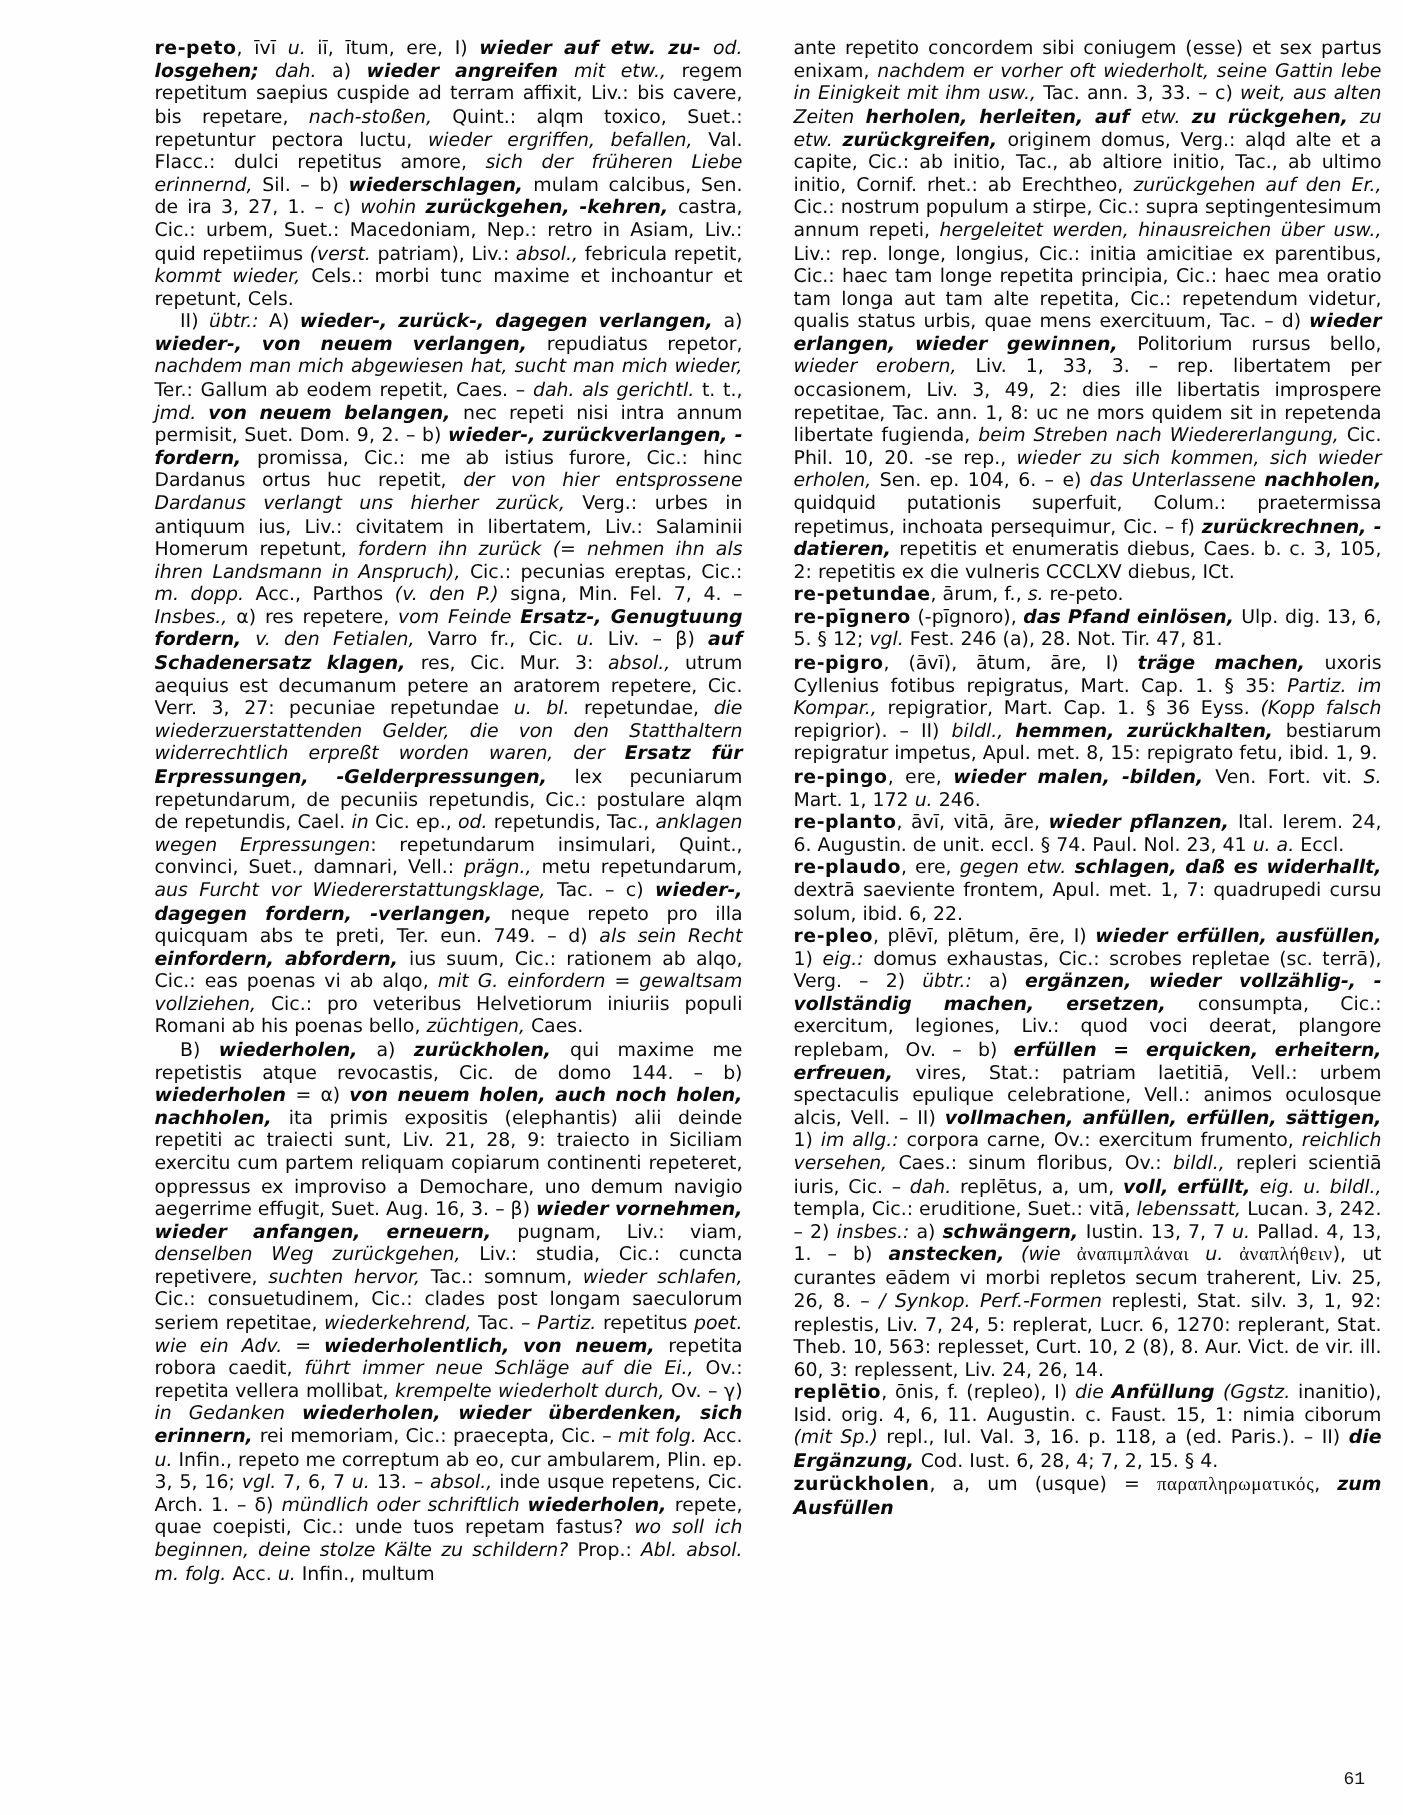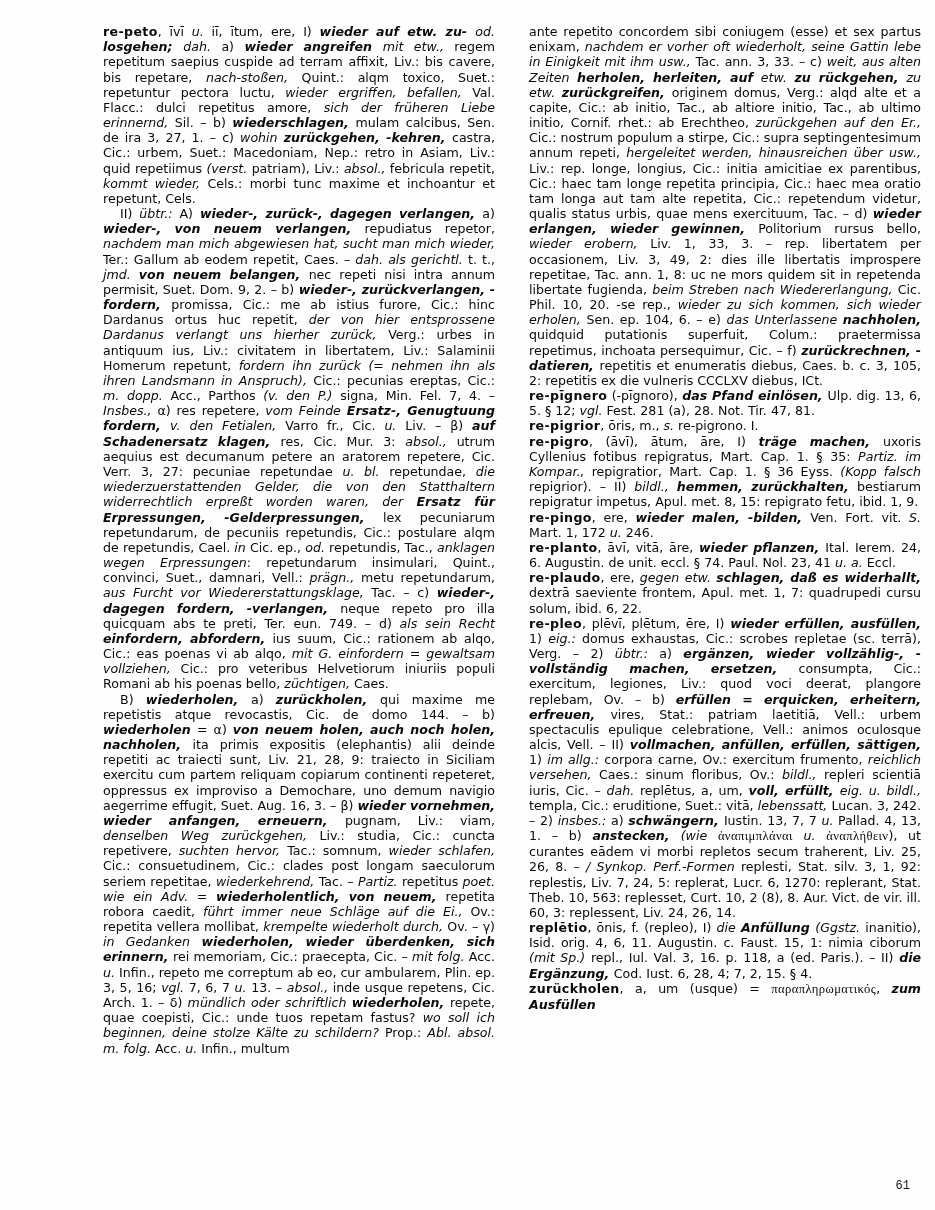--- a/index.html
+++ b/index.html
@@ -91,22 +91,22 @@
 
 <div class="page">
   <div class="columns">
     <div class="col" id="col-left">
         <p class="hang"><span class="hw">re-peto</span><span>, </span><span>īvī</span><span class="i"> u. </span><span>iī, ītum, ere, I) </span><span class="bi">wieder auf etw. zu- </span><span class="i">od. </span><span class="bi">losgehen; </span><span class="i">dah. </span><span>a) </span><span class="bi">wieder angreifen </span><span class="i">mit etw., </span><span>regem repetitum saepius cuspide ad terram affixit, Liv.: bis cavere, bis repetare, </span><span class="i">nach-stoßen, </span><span>Quint.: alqm toxico, Suet.: repetuntur pectora luctu, </span><span class="i">wieder ergriffen, befallen, </span><span>Val. Flacc.: dulci repetitus amore, </span><span class="i">sich der früheren Liebe erinnernd, </span><span>Sil. – b) </span><span class="bi">wiederschlagen, </span><span>mulam calcibus, Sen. de ira 3, 27, 1. – c) </span><span class="i">wohin </span><span class="bi">zurückgehen, -kehren, </span><span>castra, Cic.: urbem, Suet.: Macedoniam, Nep.: retro in Asiam, Liv.: quid repetiimus </span><span class="i">(verst. </span><span>patriam), Liv.: </span><span class="i">absol., </span><span>febricula repetit, </span><span class="i">kommt wieder, </span><span>Cels.: morbi tunc maxime et inchoantur et repetunt, Cels.</span></p>
         <p class="indent"><span>II) </span><span class="i">übtr.: </span><span>A) </span><span class="bi">wieder-, zurück-, dagegen verlangen, </span><span>a) </span><span class="bi">wieder-, von neuem verlangen, </span><span>repudiatus repetor, </span><span class="i">nachdem man mich abgewiesen hat, sucht man mich wieder, </span><span>Ter.: Gallum ab eodem repetit, Caes. – </span><span class="i">dah. als gerichtl. </span><span>t. t., </span><span class="i">jmd. </span><span class="bi">von neuem belangen, </span><span>nec repeti nisi intra annum permisit, Suet. Dom. 9, 2. – b) </span><span class="bi">wieder-, zurückverlangen, -fordern, </span><span>promissa, Cic.: me ab istius furore, Cic.: hinc Dardanus ortus huc repetit, </span><span class="i">der von hier entsprossene Dardanus verlangt uns hierher zurück, </span><span>Verg.: urbes in antiquum ius, Liv.: civitatem in libertatem, Liv.: Salaminii Homerum repetunt, </span><span class="i">fordern ihn zurück (= nehmen ihn als ihren Landsmann in Anspruch), </span><span>Cic.: pecunias ereptas, Cic.: </span><span class="i">m. dopp. </span><span>Acc., Parthos </span><span class="i">(v. den P.) </span><span>signa, Min. Fel. 7, 4. – </span><span class="i">Insbes., </span><span>α) res repetere, </span><span class="i">vom Feinde </span><span class="bi">Ersatz-, Genugtuung fordern, </span><span class="i">v. den Fetialen, </span><span>Varro fr., Cic. </span><span class="i">u. </span><span>Liv. – β) </span><span class="bi">auf Schadenersatz klagen, </span><span>res, Cic. Mur. 3: </span><span class="i">absol., </span><span>utrum aequius est decumanum petere an aratorem repetere, Cic. Verr. 3, 27: pecuniae repetundae </span><span class="i">u. bl. </span><span>repetundae, </span><span class="i">die wiederzuerstattenden Gelder, die von den Statthaltern widerrechtlich erpreßt worden waren, der </span><span class="bi">Ersatz für Erpressungen, -Gelderpressungen, </span><span>lex pecuniarum repetundarum, de pecuniis repetundis, Cic.: postulare alqm de repetundis, Cael. </span><span class="i">in </span><span>Cic. ep., </span><span class="i">od. </span><span>repetundis, Tac., </span><span class="i">anklagen wegen Erpressungen</span><span>: repetundarum insimulari, Quint., convinci, Suet., damnari, Vell.: </span><span class="i">prägn., </span><span>metu repetundarum, </span><span class="i">aus Furcht vor Wiedererstattungsklage, </span><span>Tac. – c) </span><span class="bi">wieder-, dagegen fordern, -verlangen, </span><span>neque repeto pro illa quicquam abs te preti, Ter. eun. 749. – d) </span><span class="i">als sein Recht </span><span class="bi">einfordern, abfordern, </span><span>ius suum, Cic.: rationem ab alqo, Cic.: eas poenas vi ab alqo, </span><span class="i">mit G. einfordern = gewaltsam vollziehen, </span><span>Cic.: pro veteribus Helvetiorum iniuriis populi Romani ab his poenas bello, </span><span class="i">züchtigen, </span><span>Caes.</span></p>
         <p class="indent"><span>B) </span><span class="bi">wiederholen, </span><span>a) </span><span class="bi">zurückholen, </span><span>qui maxime me repetistis atque revocastis, Cic. de domo 144. – b) </span><span class="bi">wiederholen </span><span>= α) </span><span class="bi">von neuem holen, auch noch holen, nachholen, </span><span>ita primis expositis (elephantis) alii deinde repetiti ac traiecti sunt, Liv. 21, 28, 9: traiecto in Siciliam exercitu cum partem reliquam copiarum continenti repeteret, oppressus ex improviso a Demochare, uno demum navigio aegerrime effugit, Suet. Aug. 16, 3. – β) </span><span class="bi">wieder vornehmen, wieder anfangen, erneuern, </span><span>pugnam, Liv.: viam, </span><span class="i">denselben Weg zurückgehen, </span><span>Liv.: studia, Cic.: cuncta repetivere, </span><span class="i">suchten hervor, </span><span>Tac.: somnum, </span><span class="i">wieder schlafen, </span><span>Cic.: consuetudinem, Cic.: clades post longam saeculorum seriem repetitae, </span><span class="i">wiederkehrend, </span><span>Tac. – </span><span class="i">Partiz. </span><span>repetitus </span><span class="i">poet. wie ein Adv. </span><span>= </span><span class="bi">wiederholentlich, von neuem, </span><span>repetita robora caedit, </span><span class="i">führt immer neue Schläge auf die Ei., </span><span>Ov.: repetita vellera mollibat, </span><span class="i">krempelte wiederholt durch, </span><span>Ov. – γ) </span><span class="i">in Gedanken </span><span class="bi">wiederholen, wieder überdenken, sich erinnern, </span><span>rei memoriam, Cic.: praecepta, Cic. – </span><span class="i">mit folg. </span><span>Acc. </span><span class="i">u. </span><span>Infin., repeto me correptum ab eo, cur ambularem, Plin. ep. 3, 5, 16; </span><span class="i">vgl. </span><span>7, 6, 7 </span><span class="i">u. </span><span>13. – </span><span class="i">absol., </span><span>inde usque repetens, Cic. Arch. 1. – δ) </span><span class="i">mündlich oder schriftlich </span><span class="bi">wiederholen, </span><span>repete, quae coepisti, Cic.: unde tuos repetam fastus? </span><span class="i">wo soll ich beginnen, deine stolze Kälte zu schildern? </span><span>Prop.: </span><span class="i">Abl. absol. m. folg. </span><span>Acc. </span><span class="i">u. </span><span>Infin., multum</span></p>
       </div>
     <div class="col" id="col-right">
         <p class="hang"><span>ante repetito concordem sibi coniugem (esse) et sex partus enixam, </span><span class="i">nachdem er vorher oft wiederholt, seine Gattin lebe in Einigkeit mit ihm usw., </span><span>Tac. ann. 3, 33. – c) </span><span class="i">weit, aus alten Zeiten </span><span class="bi">herholen, herleiten, auf </span><span class="i">etw. </span><span class="bi">zu rückgehen, </span><span class="i">zu etw. </span><span class="bi">zurückgreifen, </span><span>originem domus, Verg.: alqd alte et a capite, Cic.: ab initio, Tac., ab altiore initio, Tac., ab ultimo initio, Cornif. rhet.: ab Erechtheo, </span><span class="i">zurückgehen auf den Er., </span><span>Cic.: nostrum populum a stirpe, Cic.: supra septingentesimum annum repeti, </span><span class="i">hergeleitet werden, hinausreichen über usw., </span><span>Liv.: rep. longe, longius, Cic.: initia amicitiae ex parentibus, Cic.: haec tam longe repetita principia, Cic.: haec mea oratio tam longa aut tam alte repetita, Cic.: repetendum videtur, qualis status urbis, quae mens exercituum, Tac. – d) </span><span class="bi">wieder erlangen, wieder gewinnen, </span><span>Politorium rursus bello, </span><span class="i">wieder erobern, </span><span>Liv. 1, 33, 3. – rep. libertatem per occasionem, Liv. 3, 49, 2: dies ille libertatis improspere repetitae, Tac. ann. 1, 8: uc ne mors quidem sit in repetenda libertate fugienda, </span><span class="i">beim Streben nach Wiedererlangung, </span><span>Cic. Phil. 10, 20. -se rep., </span><span class="i">wieder zu sich kommen, sich wieder erholen, </span><span>Sen. ep. 104, 6. – e) </span><span class="i">das Unterlassene </span><span class="bi">nachholen, </span><span>quidquid putationis superfuit, Colum.: praetermissa repetimus, inchoata persequimur, Cic. – f) </span><span class="bi">zurückrechnen, -datieren, </span><span>repetitis et enumeratis diebus, Caes. b. c. 3, 105, 2: repetitis ex die vulneris CCCLXV diebus, ICt.</span></p>
-        <p class="hang"><span class="hw">re-pīgnero</span><span> (-pīgnoro), </span><span class="bi">das Pfand einlösen, </span><span>Ulp. dig. 13, 6, 5. § 12; </span><span class="i">vgl. </span><span>Fest. 281 (a), 28. Not. Tir. 47, 81.</span></p>
-        <p class="hang"><span class="hw">re-pigrior</span><span>, ōris, m., </span><span class="i">s. </span><span>re-pigrono. I.</span></p>
+        <p class="hang"><span class="hw">re-petundae</span><span>, ārum, f., </span><span class="i">s. </span><span>re-peto.</span></p>
+        <p class="hang"><span class="hw">re-pīgnero</span><span> (-pīgnoro), </span><span class="bi">das Pfand einlösen, </span><span>Ulp. dig. 13, 6, 5. § 12; </span><span class="i">vgl. </span><span>Fest. 246 (a), 28. Not. Tir. 47, 81.</span></p>
         <p class="hang"><span class="hw">re-pigro</span><span>, (āvī), ātum, āre, I) </span><span class="bi">träge machen, </span><span>uxoris Cyllenius fotibus repigratus, Mart. Cap. 1. § 35: </span><span class="i">Partiz. im Kompar., </span><span>repigratior, Mart. Cap. 1. § 36 Eyss. </span><span class="i">(Kopp falsch </span><span>repigrior). – II) </span><span class="i">bildl., </span><span class="bi">hemmen, zurückhalten, </span><span>bestiarum repigratur impetus, Apul. met. 8, 15: repigrato fetu, ibid. 1, 9.</span></p>
         <p class="hang"><span class="hw">re-pingo</span><span>, ere, </span><span class="bi">wieder malen, -bilden, </span><span>Ven. Fort. vit. </span><span class="i">S. </span><span>Mart. 1, 172 </span><span class="i">u. </span><span>246.</span></p>
         <p class="hang"><span class="hw">re-planto</span><span>, āvī, vitā, āre, </span><span class="bi">wieder pflanzen, </span><span>Ital. Ierem. 24, 6. Augustin. de unit. eccl. § 74. Paul. Nol. 23, 41 </span><span class="i">u. a. </span><span>Eccl.</span></p>
         <p class="hang"><span class="hw">re-plaudo</span><span>, ere, </span><span class="i">gegen etw. </span><span class="bi">schlagen, daß es widerhallt, </span><span>dextrā saeviente frontem, Apul. met. 1, 7: quadrupedi cursu solum, ibid. 6, 22.</span></p>
         <p class="hang"><span class="hw">re-pleo</span><span>, plēvī, plētum, ēre, I) </span><span class="bi">wieder erfüllen, ausfüllen, </span><span>1) </span><span class="i">eig.: </span><span>domus exhaustas, Cic.: scrobes repletae (sc. terrā), Verg. – 2) </span><span class="i">übtr.: </span><span>a) </span><span class="bi">ergänzen, wieder vollzählig-, -vollständig machen, ersetzen, </span><span>consumpta, Cic.: exercitum, legiones, Liv.: quod voci deerat, plangore replebam, Ov. – b) </span><span class="bi">erfüllen = erquicken, erheitern, erfreuen, </span><span>vires, Stat.: patriam laetitiā, Vell.: urbem spectaculis epulique celebratione, Vell.: animos oculosque alcis, Vell. – II) </span><span class="bi">vollmachen, anfüllen, erfüllen, sättigen, </span><span>1) </span><span class="i">im allg.: </span><span>corpora carne, Ov.: exercitum frumento, </span><span class="i">reichlich versehen, </span><span>Caes.: sinum floribus, Ov.: </span><span class="i">bildl., </span><span>repleri scientiā iuris, Cic. – </span><span class="i">dah. </span><span>replētus, a, um, </span><span class="bi">voll, erfüllt, </span><span class="i">eig. u. bildl., </span><span>templa, Cic.: eruditione, Suet.: vitā, </span><span class="i">lebenssatt, </span><span>Lucan. 3, 242. – 2) </span><span class="i">insbes.: </span><span>a) </span><span class="bi">schwängern, </span><span>Iustin. 13, 7, 7 </span><span class="i">u. </span><span>Pallad. 4, 13, 1. – b) </span><span class="bi">anstecken, </span><span class="i">(wie </span><span class="greek">ἀναπιμπλάναι</span><span class="i"> u. </span><span class="greek">ἀναπλήθειν</span><span>), ut curantes eādem vi morbi repletos secum traherent, Liv. 25, 26, 8. – </span><span class="i">/ Synkop. Perf.-Formen </span><span>replesti, Stat. silv. 3, 1, 92: replestis, Liv. 7, 24, 5: replerat, Lucr. 6, 1270: replerant, Stat. Theb. 10, 563: replesset, Curt. 10, 2 (8), 8. Aur. Vict. de vir. ill. 60, 3: replessent, Liv. 24, 26, 14.</span></p>
         <p class="hang"><span class="hw">replētio</span><span>, ōnis, f. (repleo), I) </span><span class="i">die </span><span class="bi">Anfüllung </span><span class="i">(Ggstz. </span><span>inanitio), Isid. orig. 4, 6, 11. Augustin. c. Faust. 15, 1: nimia ciborum </span><span class="i">(mit Sp.) </span><span>repl., Iul. Val. 3, 16. p. 118, a (ed. Paris.). – II) </span><span class="bi">die Ergänzung, </span><span>Cod. Iust. 6, 28, 4; 7, 2, 15. § 4.</span></p>
         <p class="hang"><span class="hw">zurückholen</span><span>, a, um (usque) = </span><span class="greek">παραπληρωματικός</span><span>, </span><span class="bi">zum Ausfüllen</span></p>
       </div>
   </div>
   <div class="pageno">61</div>

